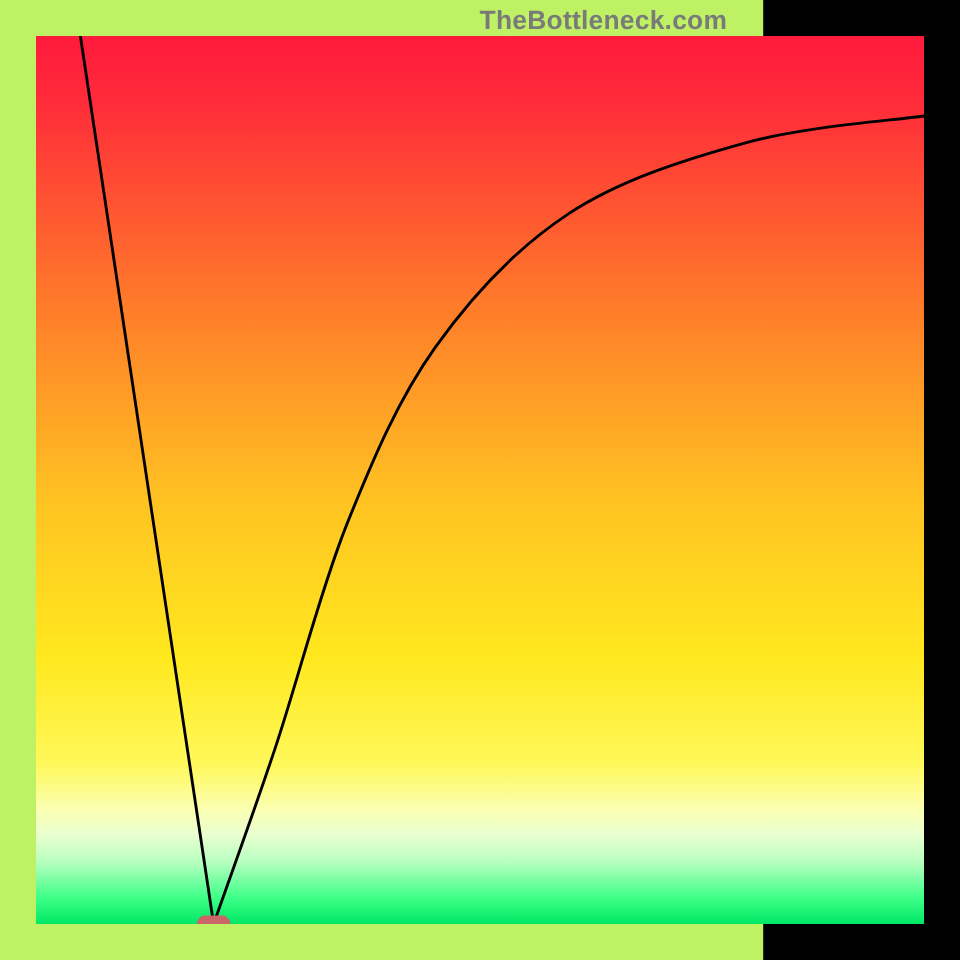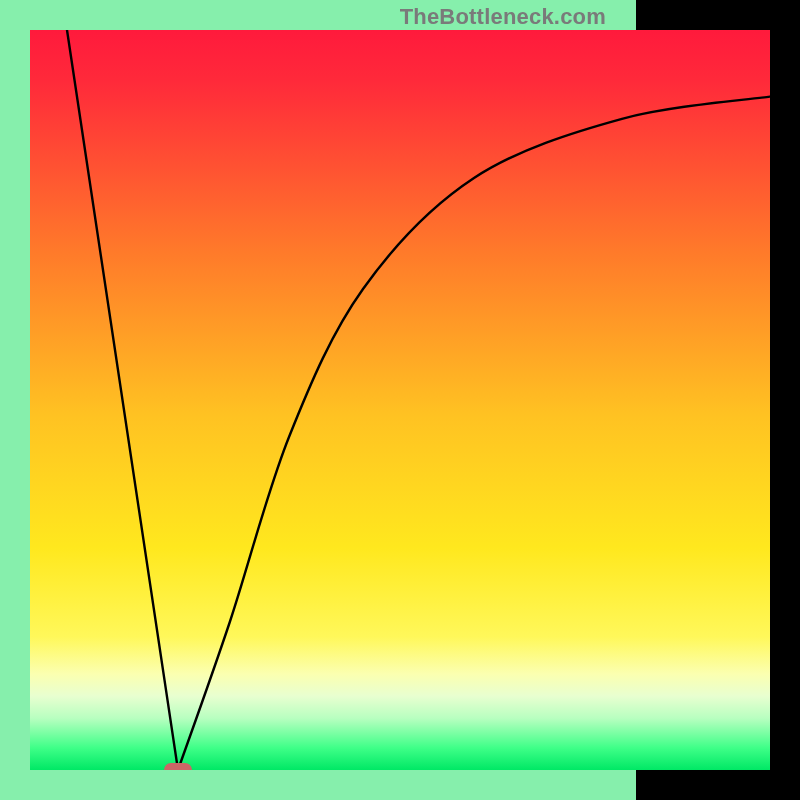--- a/index.html
+++ b/index.html
@@ -8,21 +8,21 @@
     width: 800px;
     height: 800px;
     overflow: hidden;
     background: #000;
     font-family: Arial, Helvetica, sans-serif;
   }
   .container {
     position: relative;
     width: 636px;
     height: 800px;
-    background: #86efac;
+    background: #bef264;
   }
   .attribution {
     position: absolute;
     top: 4px;
     right: 30px;
     color: #7a7a7a;
     font-size: 22px;
     font-weight: 600;
     letter-spacing: 0.2px;
     z-index: 5;

